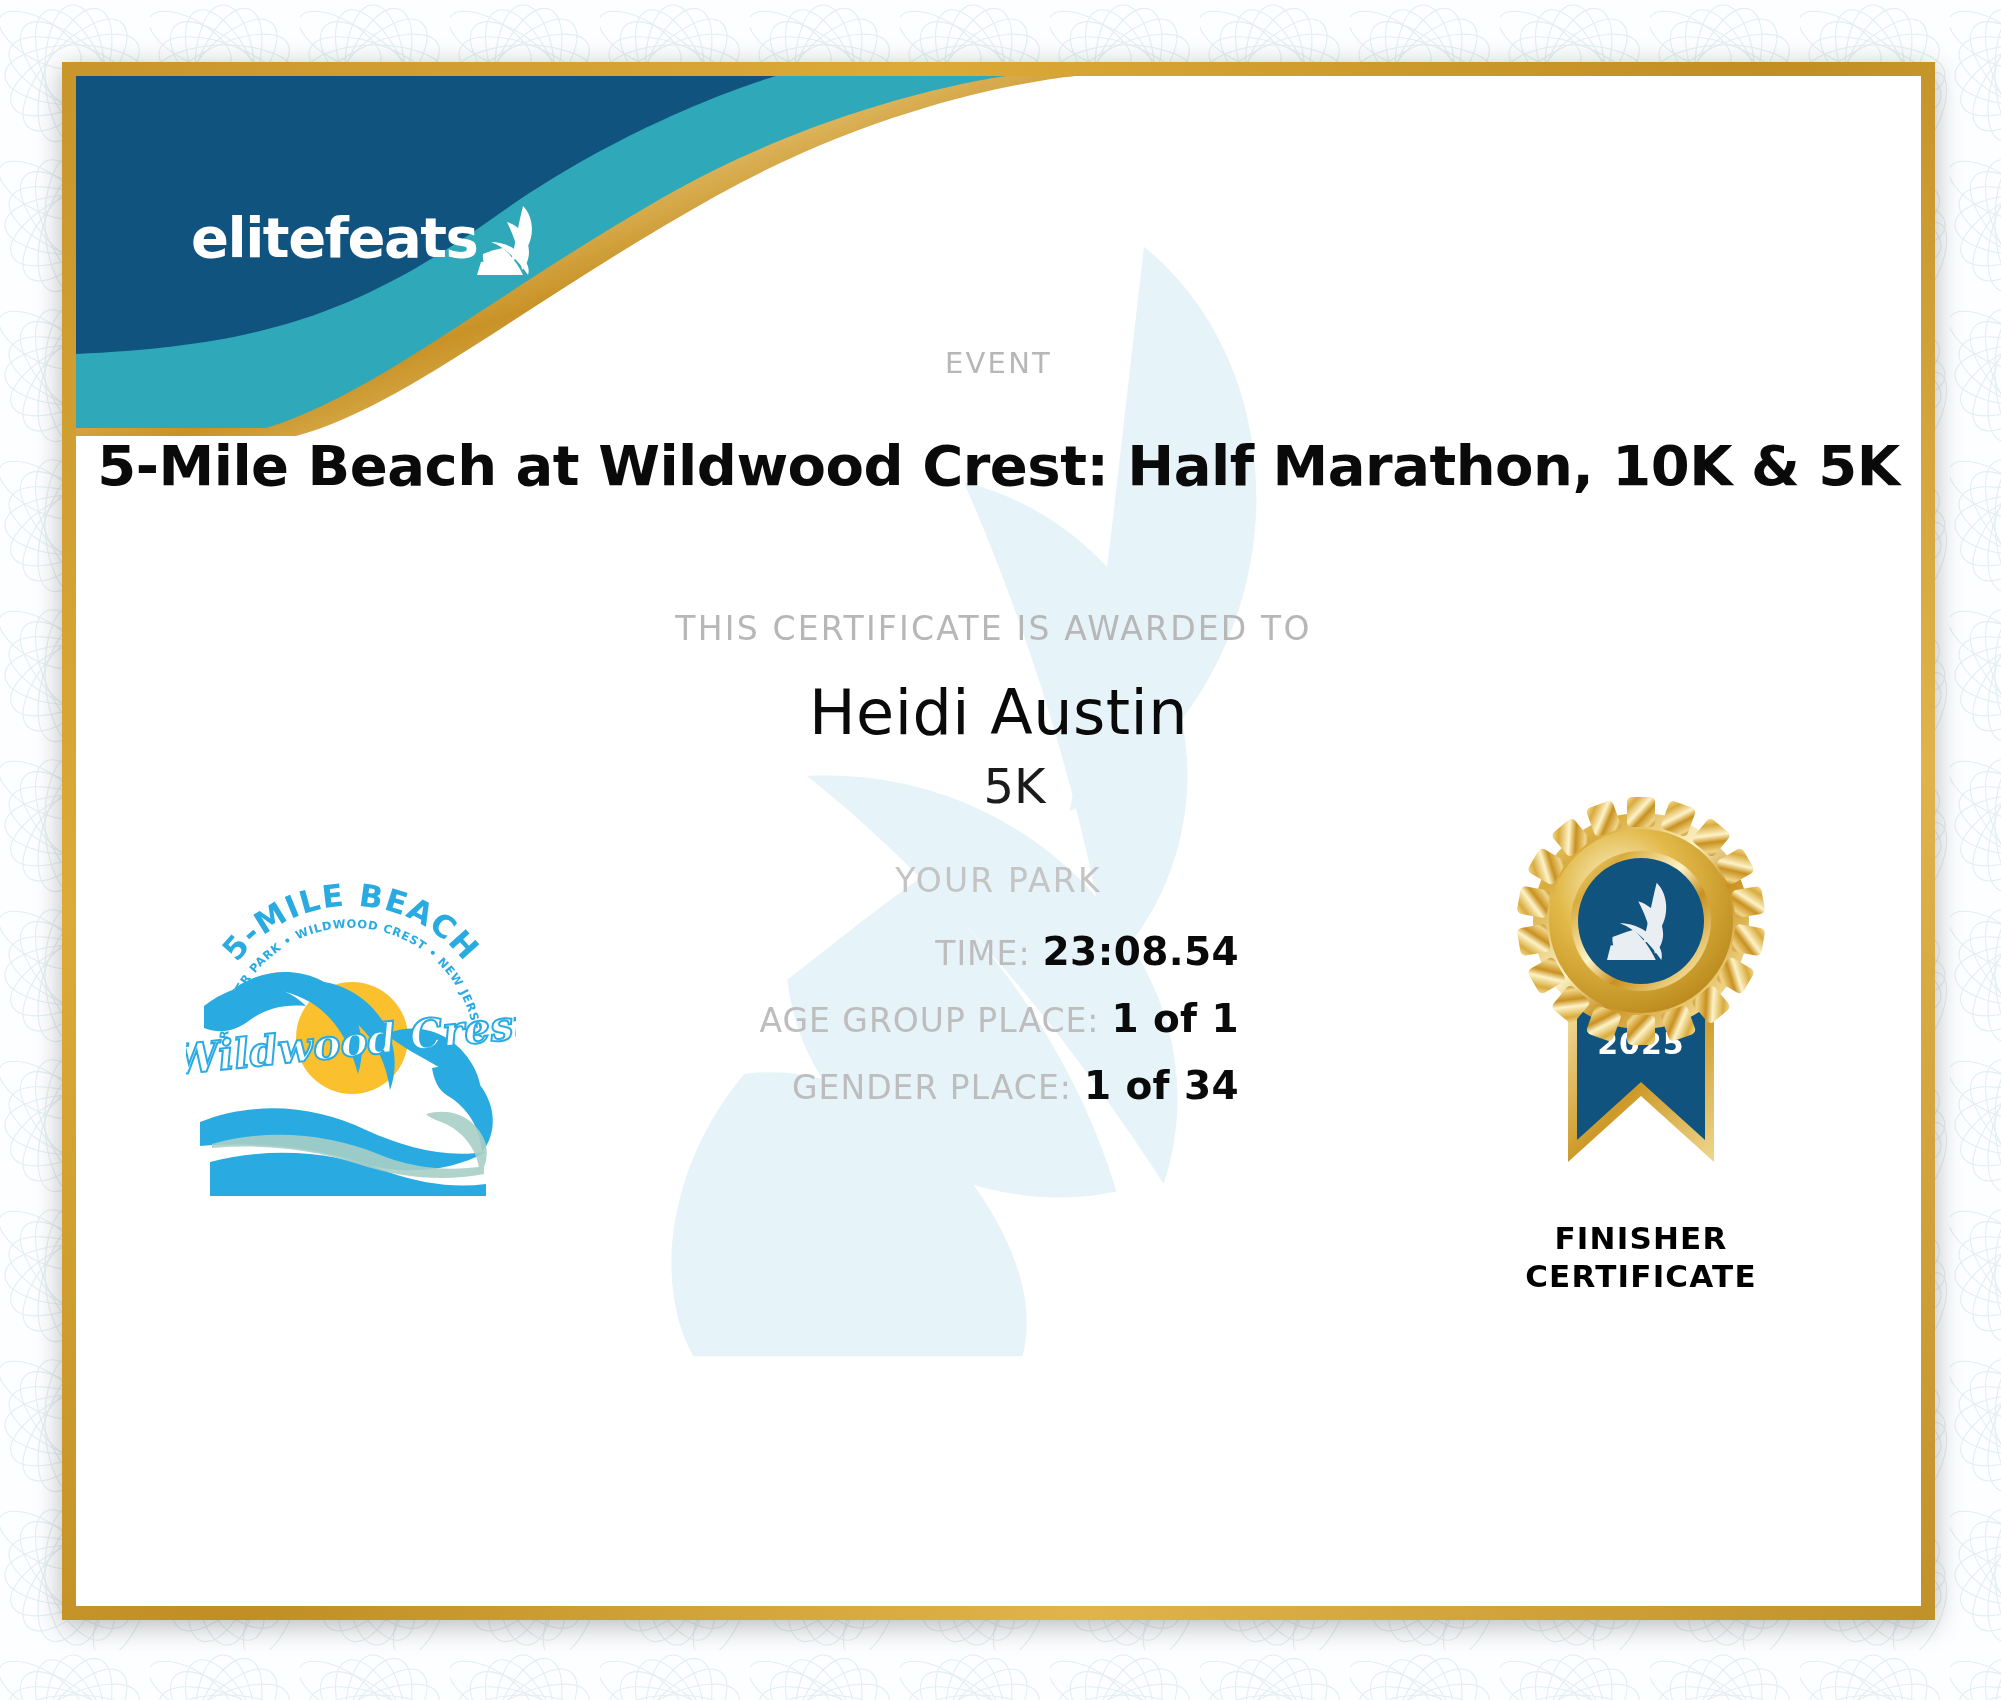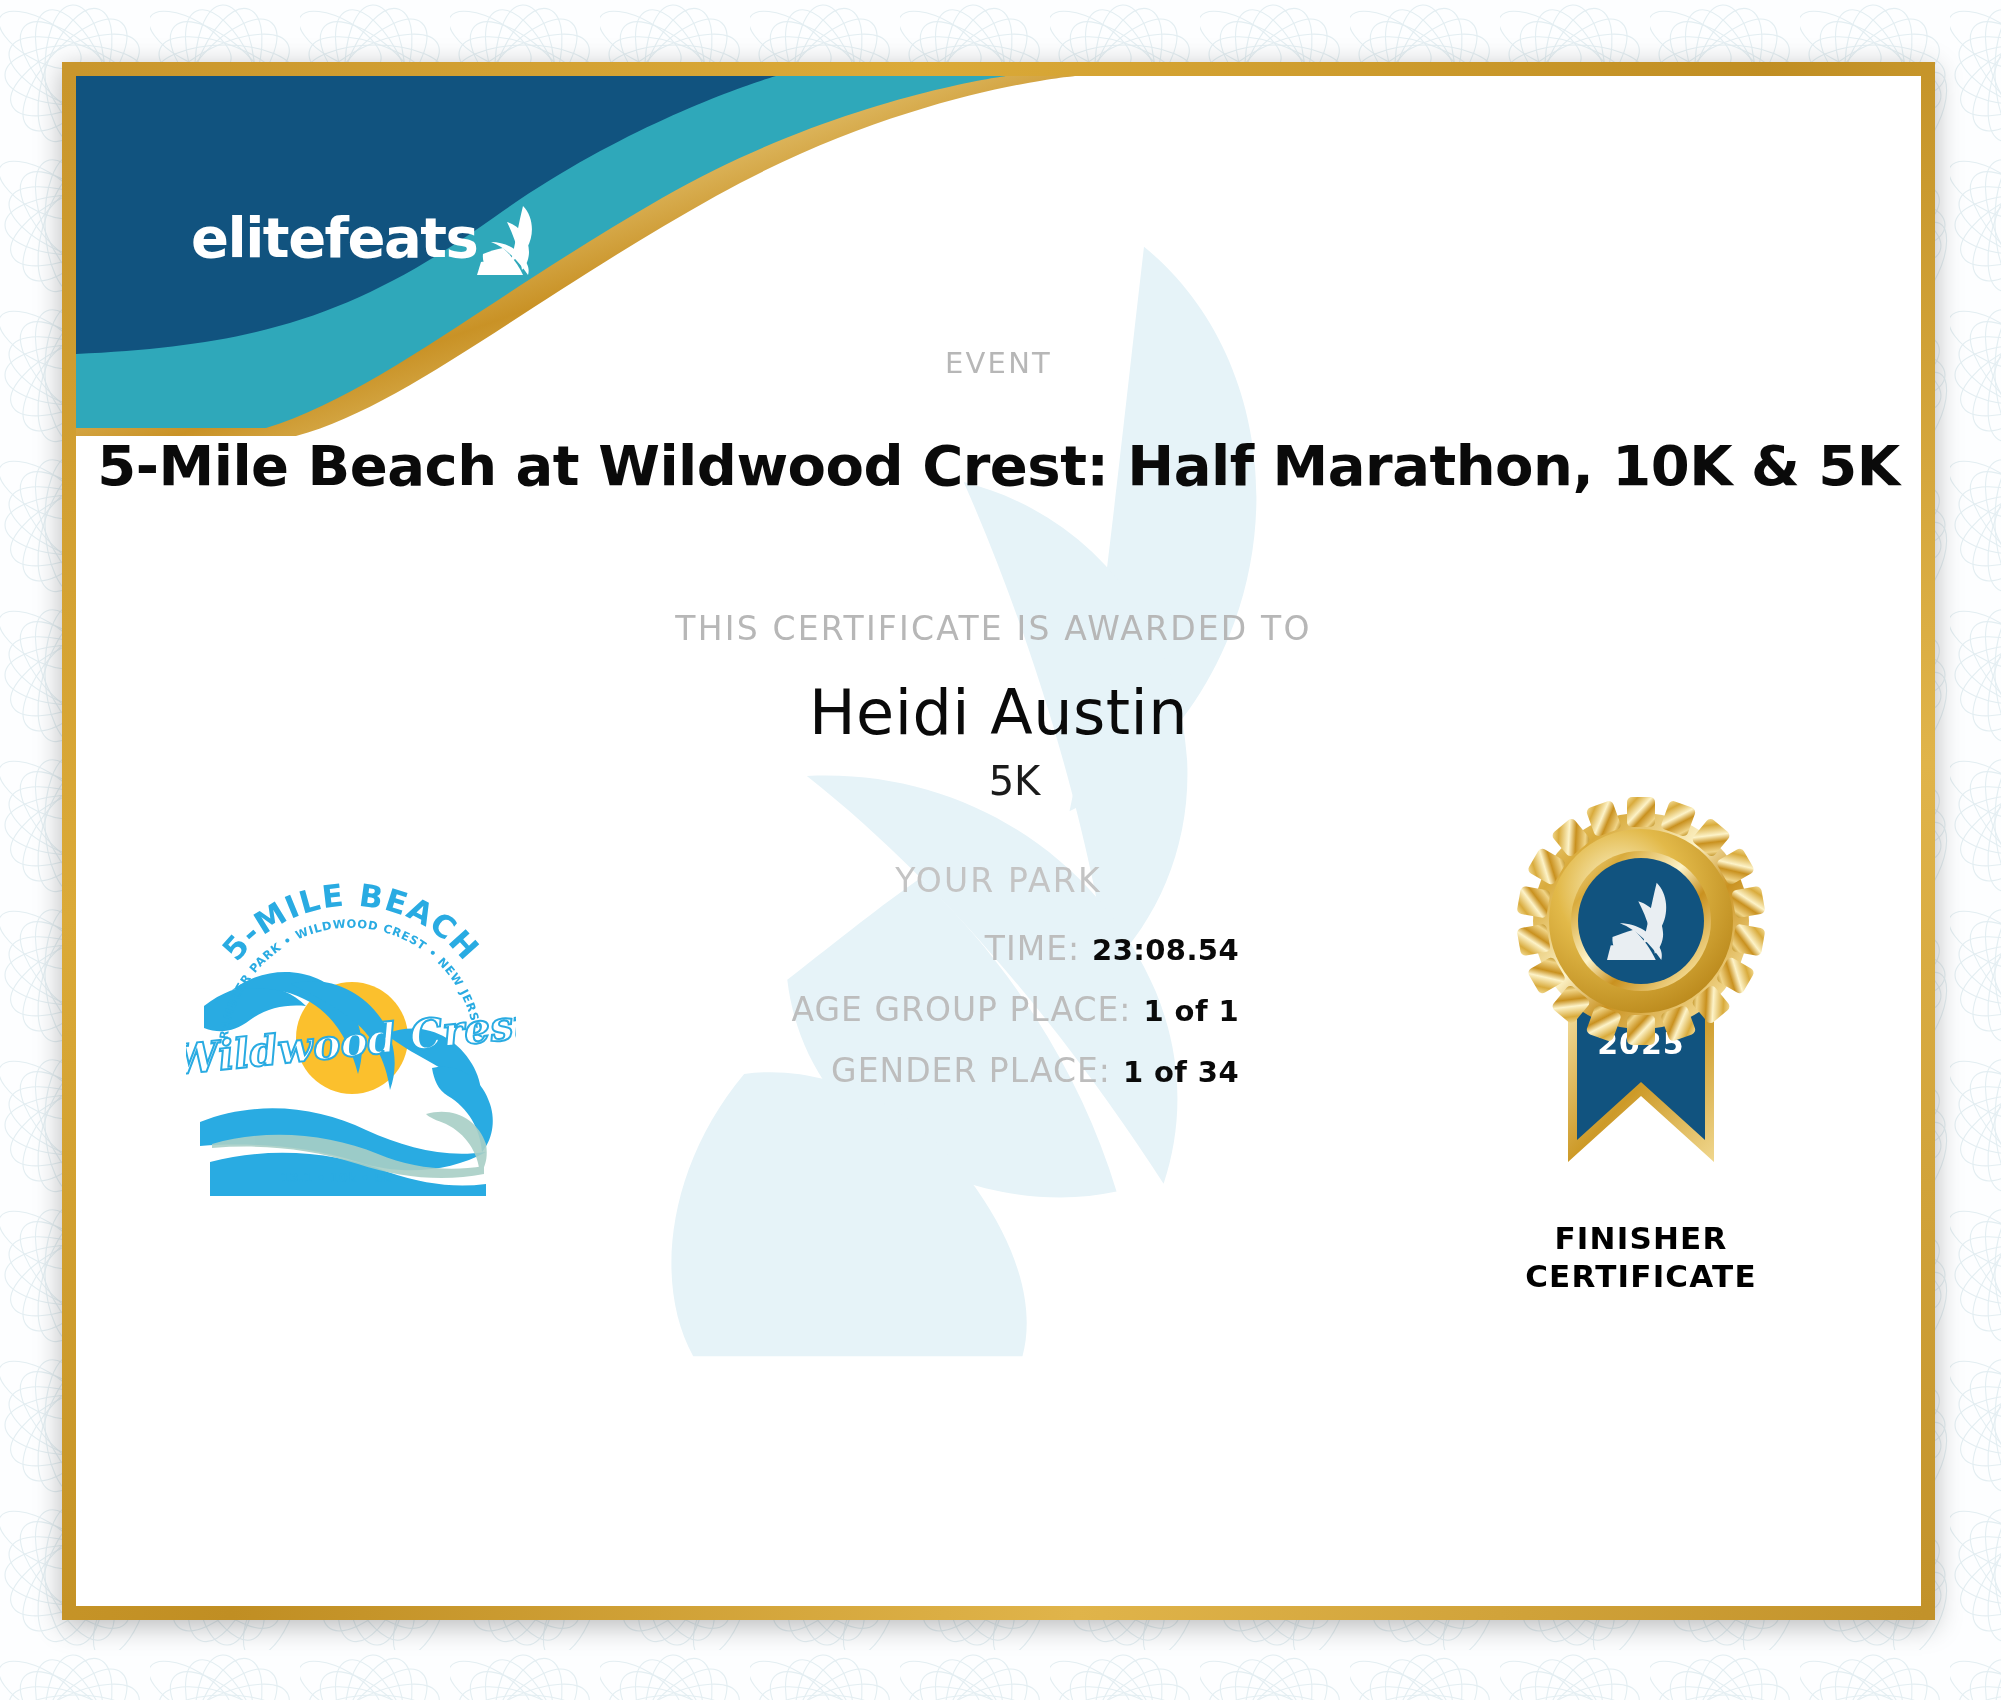--- a/index.html
+++ b/index.html
@@ -139,21 +139,21 @@
     font-weight: 400;
     font-size: 62px;
     color: #0a0a0a;
     letter-spacing: 0.5px;
   }
   .distance {
     position: absolute;
     left: 0; right: 0;
     top: 682px;
     font-family: "DejaVu Sans", sans-serif;
-    font-size: 40px;
+    font-size: 48px;
     color: #1b1b1b;
     margin-left: 32px;
   }
   .kicker-stats {
     position: absolute;
     left: 0; right: 0;
     top: 785px;
     font-size: 33px;
     color: #c4c4c4;
   }
@@ -177,21 +177,21 @@
   }
   .stat-label {
     color: #bdbdbd;
     font-family: "DejaVu Sans", sans-serif;
     font-size: 33px;
     letter-spacing: 1px;
   }
   .stat-value {
     color: #0a0a0a;
     font-family: "DejaVu Sans", sans-serif;
-    font-size: 29px;
+    font-size: 39px;
     font-weight: 700;
     letter-spacing: 0.4px;
   }
 
   
   .race-logo {
     position: absolute;
     left: 110px;
     top: 780px;
     width: 330px;

